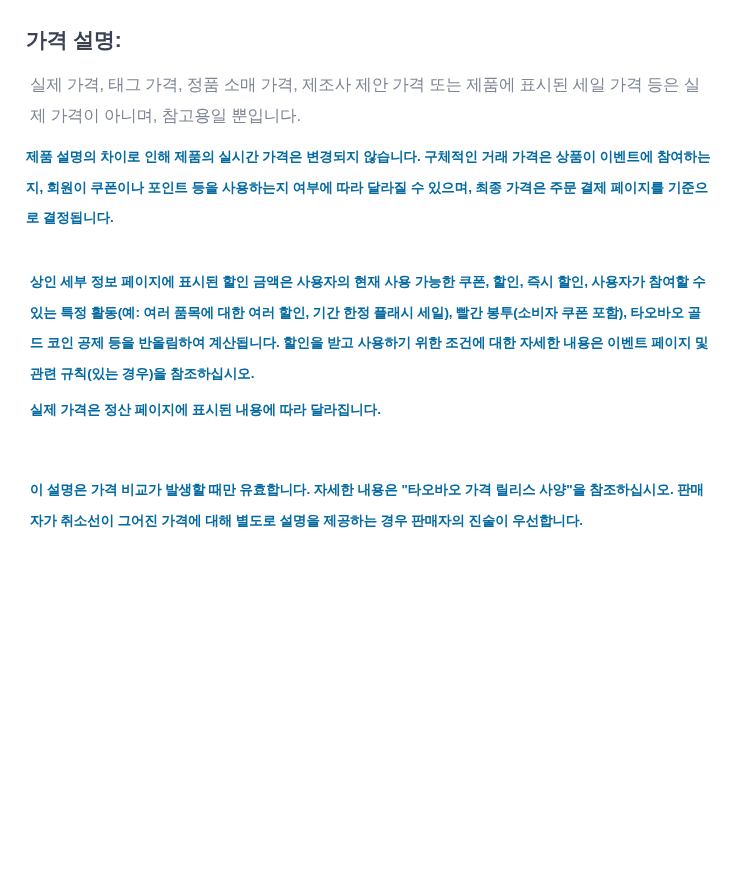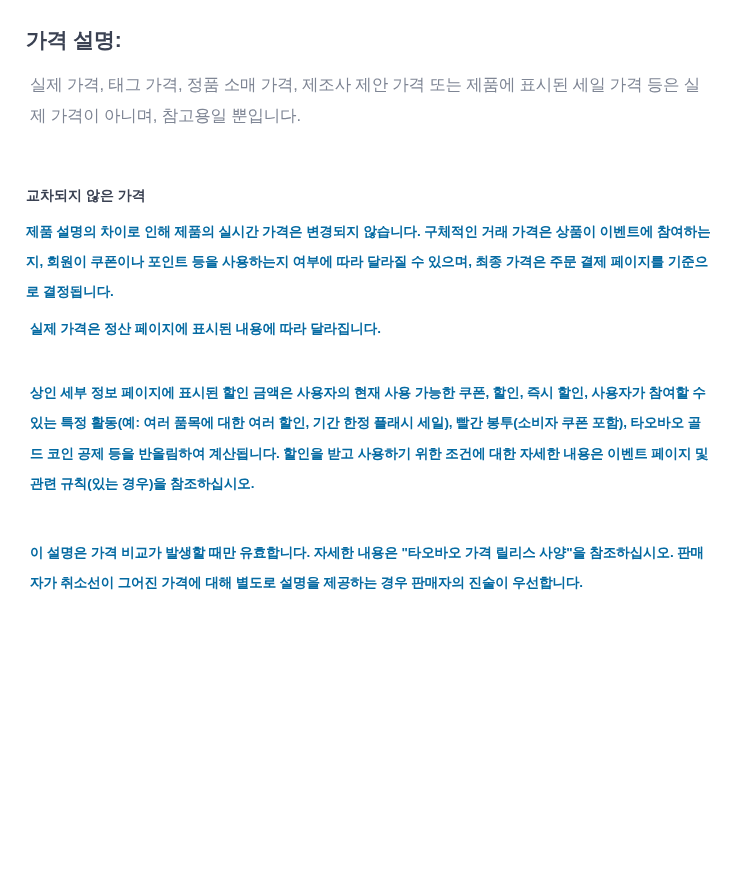--- a/index.html
+++ b/index.html
@@ -63,36 +63,35 @@
   .body-paragraph.indent {
     margin-left: 4px;
   }
   .gap-lg {
     margin-top: 34px;
   }
   .gap-md {
     margin-top: 6px;
   }
   .gap-xl {
-    margin-top: 38px;
+    margin-top: 50px;
   }
 </style>
 </head>
 <body>
 
 <div class="page">
 
   <h1 class="doc-title">가격 설명:</h1>
 
 
   <p class="lead-paragraph">실제 가격, 태그 가격, 정품 소매 가격, 제조사 제안 가격 또는 제품에 표시된 세일 가격 등은 실제 가격이 아니며, 참고용일 뿐입니다.</p>
 
-  <h3 class="sub-heading">교차되지 않은 가격</h3>
 
   <p class="body-paragraph">제품 설명의 차이로 인해 제품의 실시간 가격은 변경되지 않습니다. 구체적인 거래 가격은 상품이 이벤트에 참여하는지, 회원이 쿠폰이나 포인트 등을 사용하는지 여부에 따라 달라질 수 있으며, 최종 가격은 주문 결제 페이지를 기준으로 결정됩니다.</p>
 
+  <p class="body-paragraph indent gap-lg">상인 세부 정보 페이지에 표시된 할인 금액은 사용자의 현재 사용 가능한 쿠폰, 할인, 즉시 할인, 사용자가 참여할 수 있는 특정 활동(예: 여러 품목에 대한 여러 할인, 기간 한정 플래시 세일), 빨간 봉투(소비자 쿠폰 포함), 타오바오 골드 코인 공제 등을 반올림하여 계산됩니다. 할인을 받고 사용하기 위한 조건에 대한 자세한 내용은 이벤트 페이지 및 관련 규칙(있는 경우)을 참조하십시오.</p>
+
   <p class="body-paragraph indent gap-md">실제 가격은 정산 페이지에 표시된 내용에 따라 달라집니다.</p>
-
-  <p class="body-paragraph indent gap-lg">상인 세부 정보 페이지에 표시된 할인 금액은 사용자의 현재 사용 가능한 쿠폰, 할인, 즉시 할인, 사용자가 참여할 수 있는 특정 활동(예: 여러 품목에 대한 여러 할인, 기간 한정 플래시 세일), 빨간 봉투(소비자 쿠폰 포함), 타오바오 골드 코인 공제 등을 반올림하여 계산됩니다. 할인을 받고 사용하기 위한 조건에 대한 자세한 내용은 이벤트 페이지 및 관련 규칙(있는 경우)을 참조하십시오.</p>
 
   <p class="body-paragraph indent gap-xl">이 설명은 가격 비교가 발생할 때만 유효합니다. 자세한 내용은 "타오바오 가격 릴리스 사양"을 참조하십시오. 판매자가 취소선이 그어진 가격에 대해 별도로 설명을 제공하는 경우 판매자의 진술이 우선합니다.</p>
 
 </div>
 
 </body></html>

